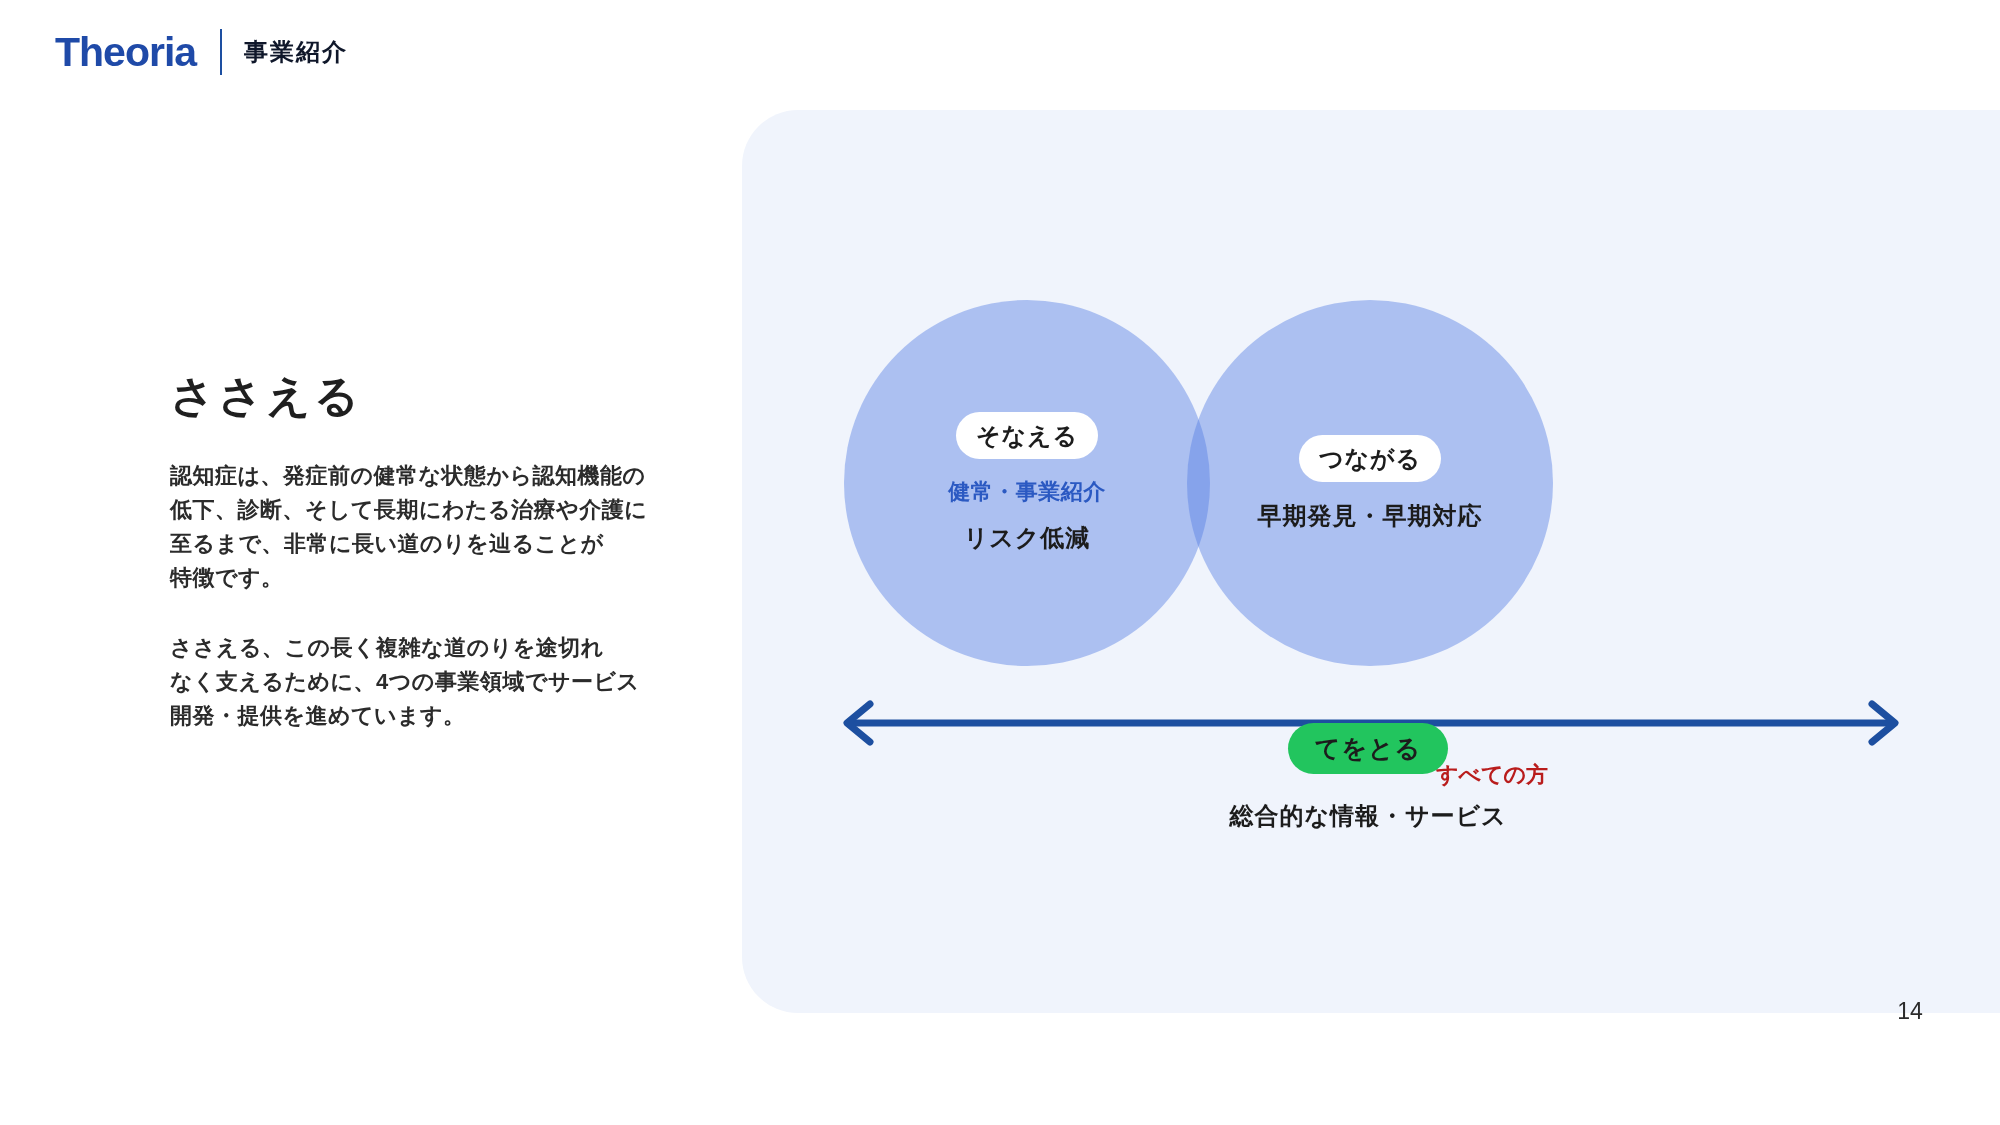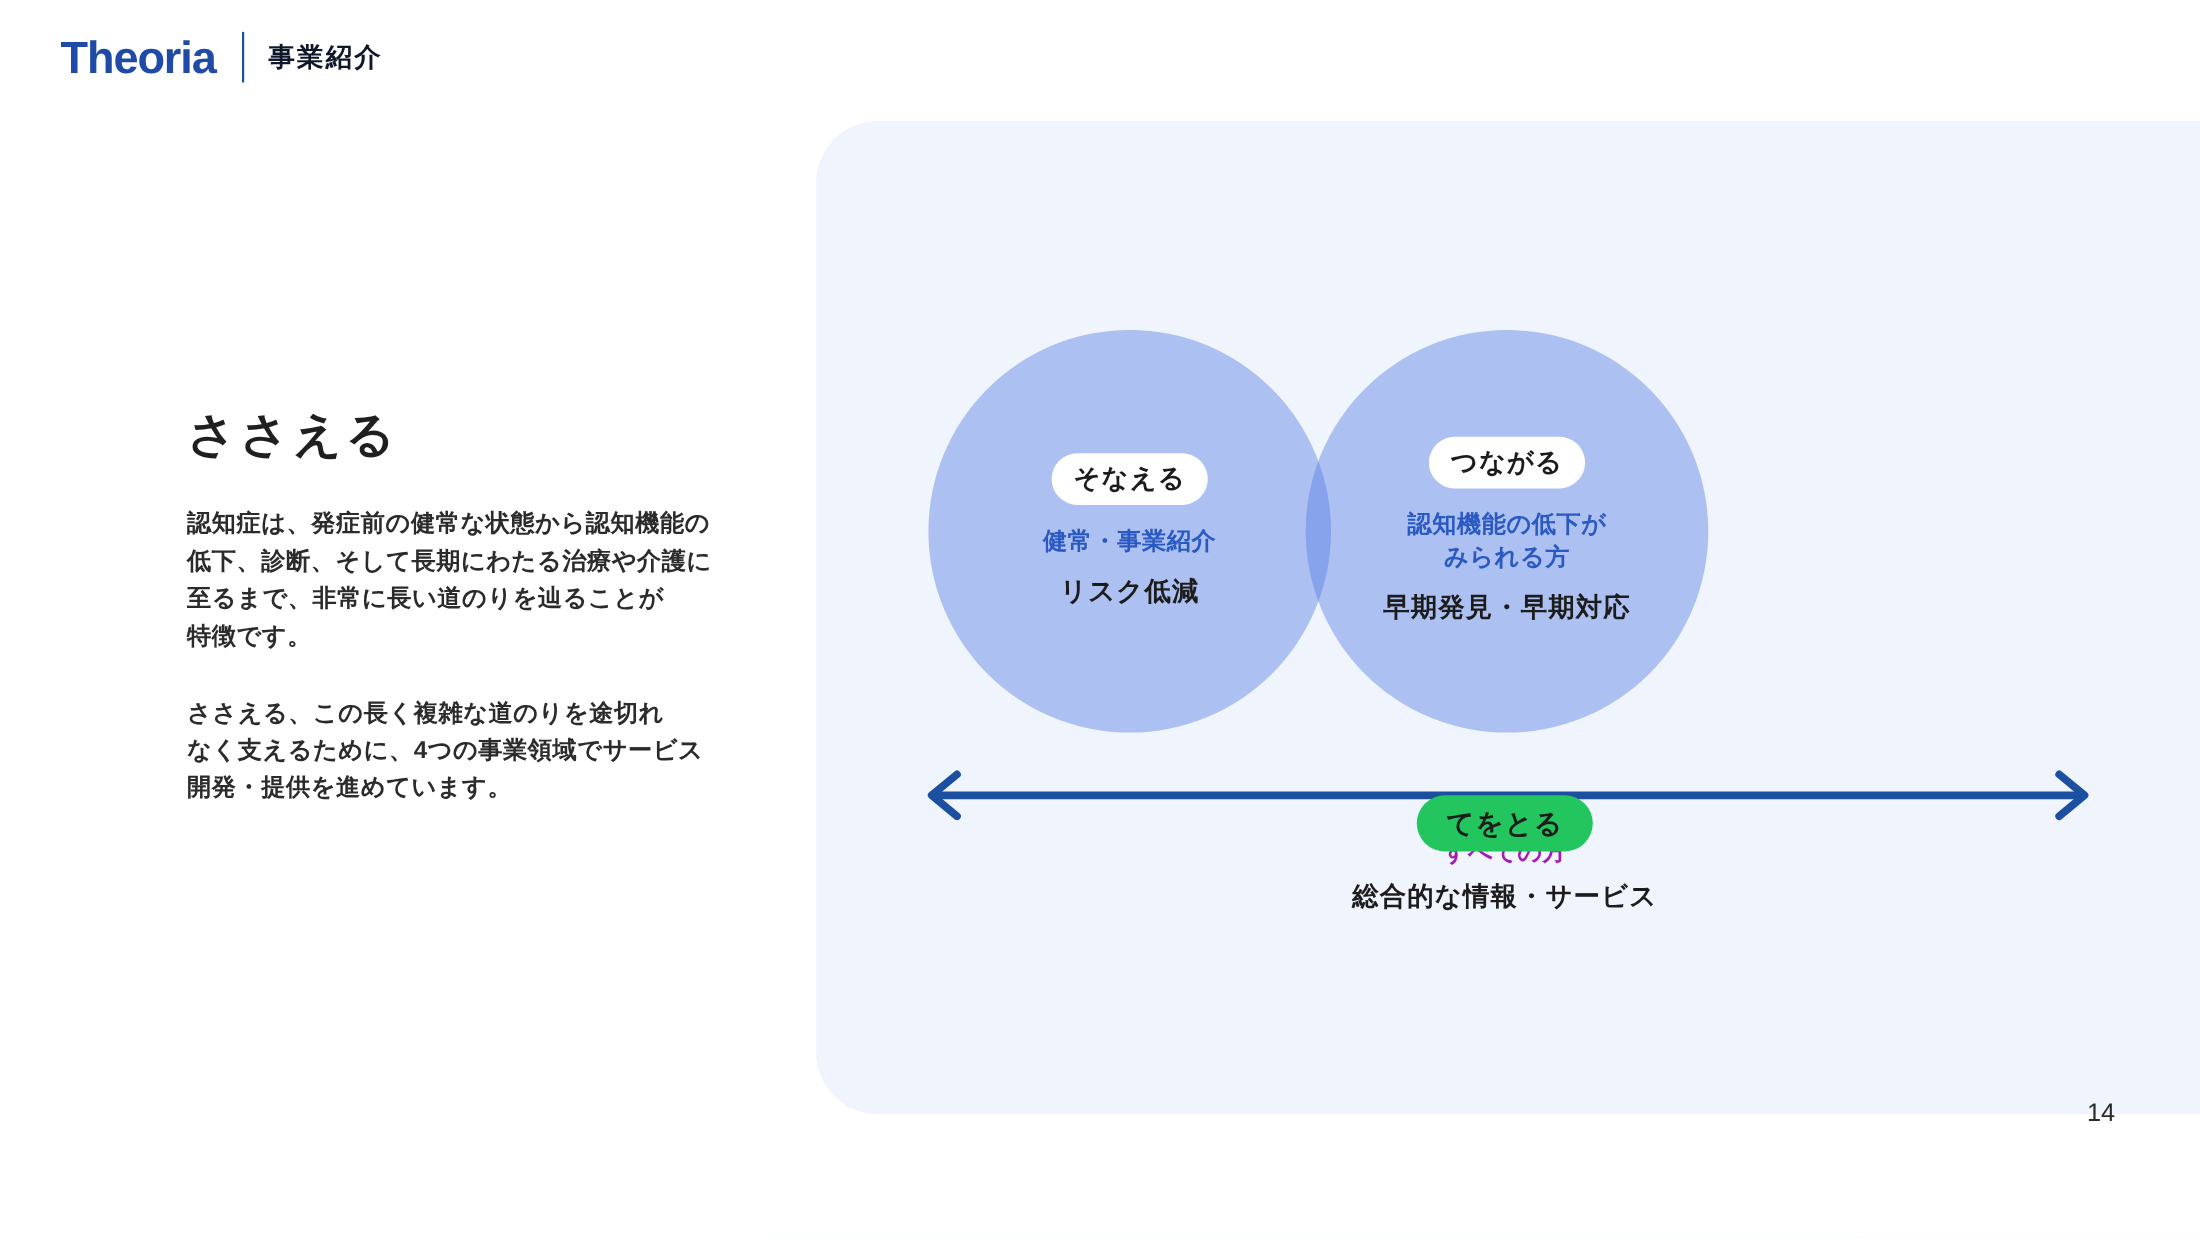--- a/index.html
+++ b/index.html
@@ -57,21 +57,21 @@
 
   
   .arrow-svg { position: absolute; left: 0; top: 583px; width: 1258px; height: 60px; display: block; }
   .hand-pill {
     position: absolute; left: 546px; top: 613px; width: 160px; height: 51px;
     border-radius: 26px; background: #22c55e; color: #1c1c1c;
     font-size: 25px; font-weight: bold; letter-spacing: 1px;
     display: flex; align-items: center; justify-content: center; z-index: 2; text-align: center;
   }
   .axis-labels { position: absolute; left: 446px; top: 650px; width: 360px; text-align: center; }
-  .axis-audience { font-size: 22px; font-weight: bold; color: #a21caf; line-height: 30px; margin-bottom: 10px; }
+  .axis-audience { font-size: 22px; font-weight: bold; color: #b91c1c; line-height: 30px; margin-bottom: 10px; text-align: right; }
   .axis-action { font-size: 24px; font-weight: bold; color: #1c1c1c; line-height: 32px; letter-spacing: 1px; }
 
   
   .page-number { position: absolute; left: 1880px; top: 998px; width: 60px; text-align: center;
     font-size: 23px; color: #2b2b2b; }
 </style>
 </head>
 <body>
 
 <div class="slide">
@@ -99,22 +99,20 @@
       <div class="circle-content">
         <div class="pill">そなえる</div>
         <div class="audience">健常・事業紹介</div>
         <div class="action">リスク低減</div>
       </div>
     </div>
 
     <div class="circle circle-2">
       <div class="circle-content">
         <div class="pill">つながる</div>
-        <div class="audience">認知機能の低下が
-みられる方</div>
         <div class="action">早期発見・早期対応</div>
       </div>
     </div>
 
 
     <svg class="arrow-svg" viewBox="0 0 1258 60" xmlns="http://www.w3.org/2000/svg">
       <line x1="110" y1="30" x2="1152" y2="30" stroke="#1d4fa0" stroke-width="7" stroke-linecap="round"></line>
       <polyline points="128,11 105,30 128,49" fill="none" stroke="#1d4fa0" stroke-width="7" stroke-linecap="round" stroke-linejoin="round"></polyline>
       <polyline points="1130,11 1153,30 1130,49" fill="none" stroke="#1d4fa0" stroke-width="7" stroke-linecap="round" stroke-linejoin="round"></polyline>
     </svg>

